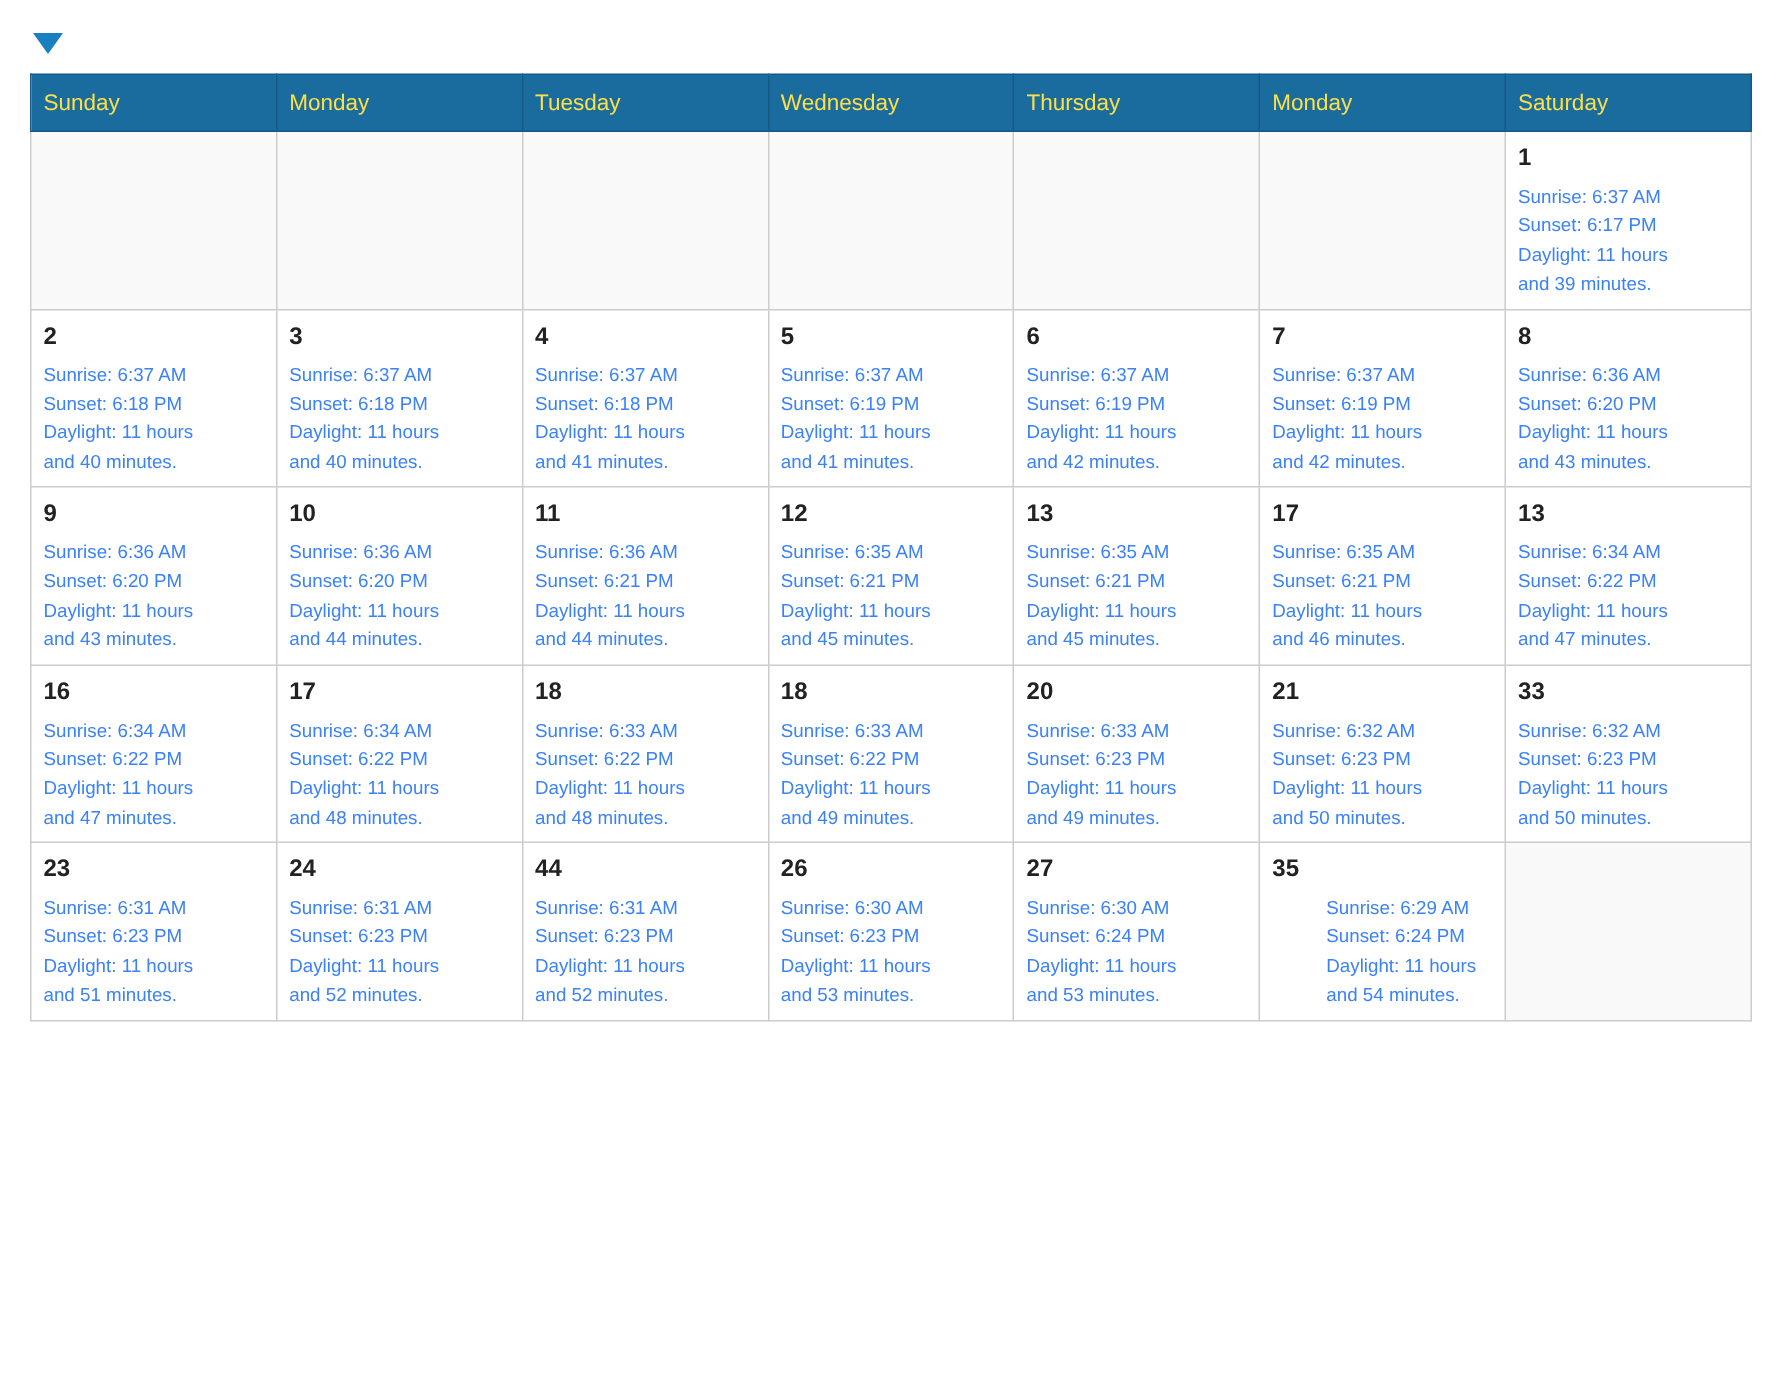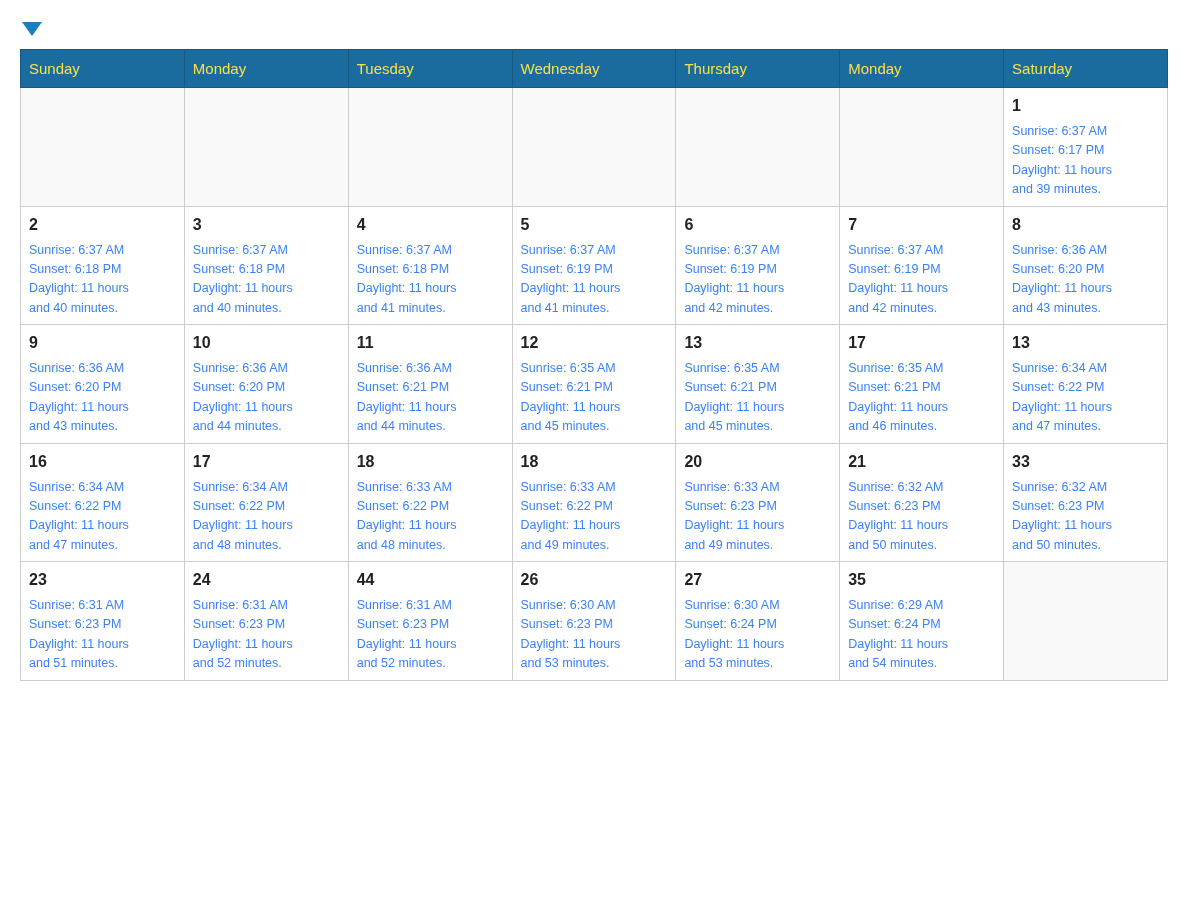--- a/index.html
+++ b/index.html
@@ -335,21 +335,21 @@
         </td>
         <td>
           <span class="day-number">27</span>
           <div class="day-info" style="white-space: pre-line;">Sunrise: 6:30 AM
 Sunset: 6:24 PM
 Daylight: 11 hours
 and 53 minutes.</div>
         </td>
         <td>
           <span class="day-number">35</span>
-          <div class="day-info" style="white-space: pre-line;">Sunrise: 6:29 AM
+          <div class="day-info" style="white-space: pre-line; margin-left: 36px;">Sunrise: 6:29 AM
 Sunset: 6:24 PM
 Daylight: 11 hours
 and 54 minutes.</div>
         </td>
         <td class="empty-cell"></td>
       </tr>
     </tbody>
 </table>
 
 </body></html>

